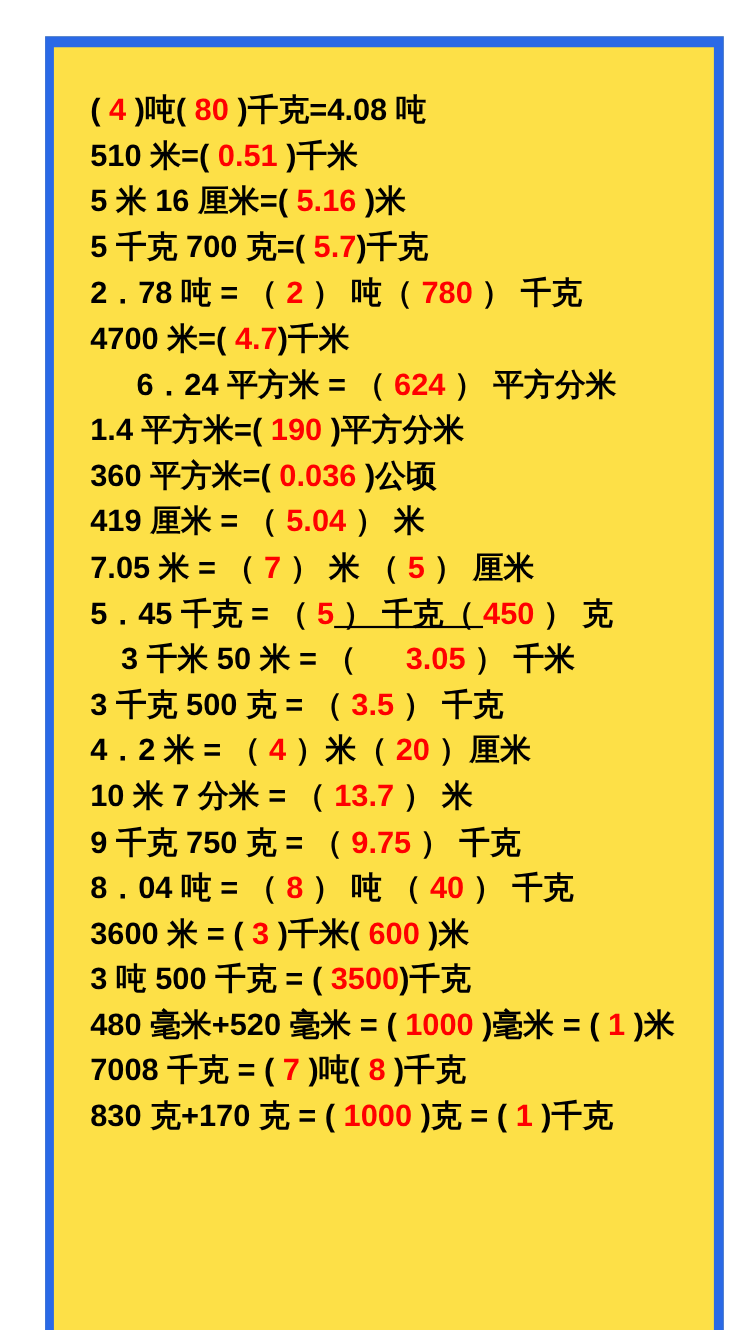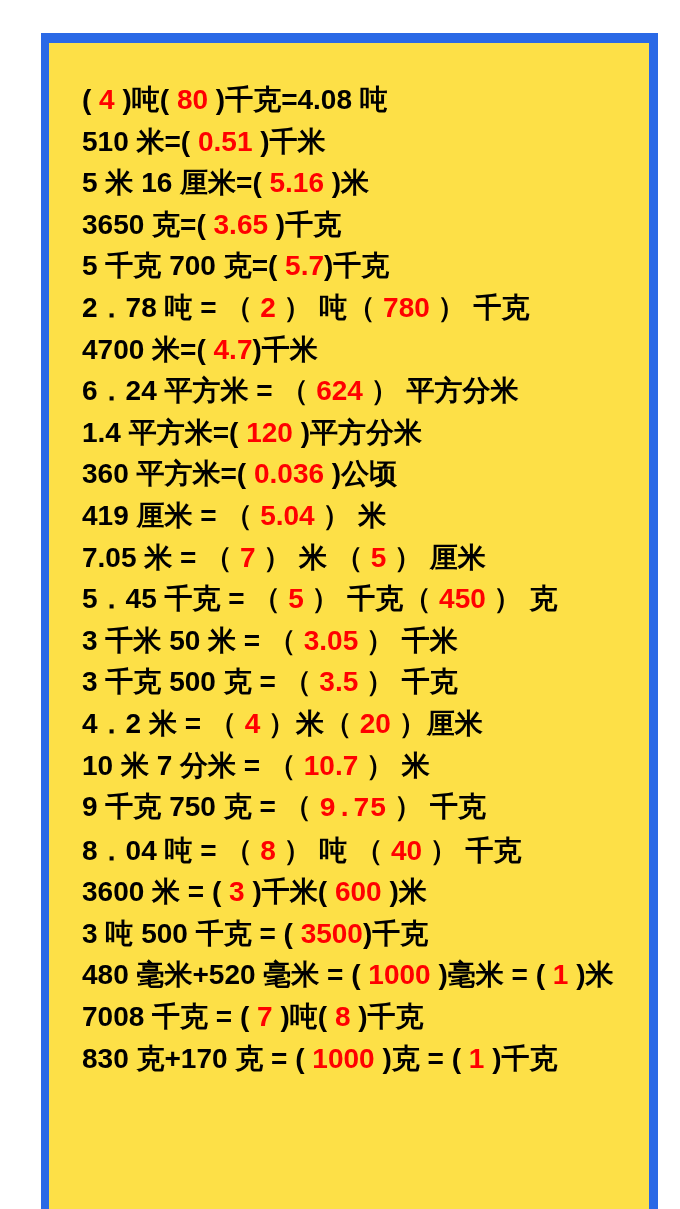--- a/index.html
+++ b/index.html
@@ -46,35 +46,34 @@
 </style>
 </head>
 <body>
 
 <div class="page">
   <div class="frame" style="border-color: rgb(42, 105, 230);">
     <div class="content">
         <div class="line"><span style="color: rgb(0, 0, 0);">( </span><span class="answer" style="color: rgb(255, 0, 0);">4</span><span style="color: rgb(0, 0, 0);"> )吨( </span><span class="answer" style="color: rgb(255, 0, 0);">80</span><span style="color: rgb(0, 0, 0);"> )千克=4.08 吨</span></div>
         <div class="line"><span style="color: rgb(0, 0, 0);">510 米=( </span><span class="answer" style="color: rgb(255, 0, 0);">0.51</span><span style="color: rgb(0, 0, 0);"> )千米</span></div>
         <div class="line"><span style="color: rgb(0, 0, 0);">5 米 16 厘米=( </span><span class="answer" style="color: rgb(255, 0, 0);">5.16</span><span style="color: rgb(0, 0, 0);"> )米</span></div>
-        <div class="line"><span style="color: rgb(0, 0, 0);">3650 克=( </span><span class="answer" style="color: rgb(255, 0, 0);">3.65</span><span style="color: rgb(0, 0, 0);"> )千克</span></div>
         <div class="line"><span style="color: rgb(0, 0, 0);">5 千克 700 克=( </span><span class="answer" style="color: rgb(255, 0, 0);">5.7</span><span style="color: rgb(0, 0, 0);">)千克</span></div>
         <div class="line"><span style="color: rgb(0, 0, 0);">2．78 吨 = （ </span><span class="answer" style="color: rgb(255, 0, 0);">2</span><span style="color: rgb(0, 0, 0);"> ） 吨（ </span><span class="answer" style="color: rgb(255, 0, 0);">780</span><span style="color: rgb(0, 0, 0);"> ） 千克</span></div>
         <div class="line"><span style="color: rgb(0, 0, 0);">4700 米=( </span><span class="answer" style="color: rgb(255, 0, 0); margin-top: 12px;">4.7</span><span style="color: rgb(0, 0, 0);">)千米</span></div>
-        <div class="line"><span style="color: rgb(0, 0, 0);">6．24 平方米 = （ </span><span class="answer" style="color: rgb(255, 0, 0);">624</span><span style="color: rgb(0, 0, 0); margin-top: 18px;"> ） 平方分米</span></div>
-        <div class="line"><span style="color: rgb(0, 0, 0);">1.4 平方米=( </span><span class="answer" style="color: rgb(255, 0, 0);">120</span><span style="color: rgb(0, 0, 0);"> )平方分米</span></div>
+        <div class="line"><span style="color: rgb(0, 0, 0); margin-left: 42px;">6．24 平方米 = （ </span><span class="answer" style="color: rgb(255, 0, 0);">624</span><span style="color: rgb(0, 0, 0); margin-top: 18px;"> ） 平方分米</span></div>
+        <div class="line"><span style="color: rgb(0, 0, 0);">1.4 平方米=( </span><span class="answer" style="color: rgb(255, 0, 0);">190</span><span style="color: rgb(0, 0, 0);"> )平方分米</span></div>
         <div class="line"><span style="color: rgb(0, 0, 0);">360 平方米=( </span><span class="answer" style="color: rgb(255, 0, 0);">0.036</span><span style="color: rgb(0, 0, 0);"> )公顷</span></div>
         <div class="line"><span style="color: rgb(0, 0, 0);">419 厘米 = （ </span><span class="answer" style="color: rgb(255, 0, 0);">5.04</span><span style="color: rgb(0, 0, 0);"> ） 米</span></div>
         <div class="line"><span style="color: rgb(0, 0, 0);">7.05 米 = （ </span><span class="answer" style="color: rgb(255, 0, 0);">7</span><span style="color: rgb(0, 0, 0);"> ） 米 （ </span><span class="answer" style="color: rgb(255, 0, 0);">5</span><span style="color: rgb(0, 0, 0);"> ） 厘米</span></div>
-        <div class="line"><span style="color: rgb(0, 0, 0);">5．45 千克 = （ </span><span class="answer" style="color: rgb(255, 0, 0);">5</span><span style="color: rgb(0, 0, 0);"> ） 千克（ </span><span class="answer" style="color: rgb(255, 0, 0);">450</span><span style="color: rgb(0, 0, 0);"> ） 克</span></div>
-        <div class="line"><span style="color: rgb(0, 0, 0);">3 千米 50 米 = （ </span><span class="answer" style="color: rgb(255, 0, 0);">3.05</span><span style="color: rgb(0, 0, 0); text-align: right;"> ） 千米</span></div>
+        <div class="line"><span style="color: rgb(0, 0, 0);">5．45 千克 = （ </span><span class="answer" style="color: rgb(255, 0, 0);">5</span><span style="color: rgb(0, 0, 0); text-decoration: underline;"> ） 千克（ </span><span class="answer" style="color: rgb(255, 0, 0);">450</span><span style="color: rgb(0, 0, 0);"> ） 克</span></div>
+        <div class="line"><span style="color: rgb(0, 0, 0); margin-left: 28px;">3 千米 50 米 = （ </span><span class="answer" style="color: rgb(255, 0, 0); margin-left: 37px;">3.05</span><span style="color: rgb(0, 0, 0); text-align: right;"> ） 千米</span></div>
         <div class="line"><span style="color: rgb(0, 0, 0); text-align: right;">3 千克 500 克 = （ </span><span class="answer" style="color: rgb(255, 0, 0);">3.5</span><span style="color: rgb(0, 0, 0);"> ） 千克</span></div>
         <div class="line"><span style="color: rgb(0, 0, 0);">4．2 米 = （ </span><span class="answer" style="color: rgb(255, 0, 0);">4</span><span style="color: rgb(0, 0, 0);"> ）米（ </span><span class="answer" style="color: rgb(255, 0, 0);">20</span><span style="color: rgb(0, 0, 0);"> ）厘米</span></div>
-        <div class="line"><span style="color: rgb(0, 0, 0);">10 米 7 分米 = （ </span><span class="answer" style="color: rgb(255, 0, 0);">10.7</span><span style="color: rgb(0, 0, 0);"> ） 米</span></div>
-        <div class="line"><span style="color: rgb(0, 0, 0);">9 千克 750 克 = （ </span><span class="answer" style="color: rgb(255, 0, 0); font-family: Liberation Mono, monospace;">9.75</span><span style="color: rgb(0, 0, 0);"> ） 千克</span></div>
+        <div class="line"><span style="color: rgb(0, 0, 0);">10 米 7 分米 = （ </span><span class="answer" style="color: rgb(255, 0, 0);">13.7</span><span style="color: rgb(0, 0, 0);"> ） 米</span></div>
+        <div class="line"><span style="color: rgb(0, 0, 0);">9 千克 750 克 = （ </span><span class="answer" style="color: rgb(255, 0, 0);">9.75</span><span style="color: rgb(0, 0, 0);"> ） 千克</span></div>
         <div class="line"><span style="color: rgb(0, 0, 0);">8．04 吨 = （ </span><span class="answer" style="color: rgb(255, 0, 0);">8</span><span style="color: rgb(0, 0, 0);"> ） 吨 （ </span><span class="answer" style="color: rgb(255, 0, 0);">40</span><span style="color: rgb(0, 0, 0);"> ） 千克</span></div>
         <div class="line"><span style="color: rgb(0, 0, 0);">3600 米 = ( </span><span class="answer" style="color: rgb(255, 0, 0);">3</span><span style="color: rgb(0, 0, 0);"> )千米( </span><span class="answer" style="color: rgb(255, 0, 0);">600</span><span style="color: rgb(0, 0, 0);"> )米</span></div>
         <div class="line"><span style="color: rgb(0, 0, 0);">3 吨 500 千克 = ( </span><span class="answer" style="color: rgb(255, 0, 0);">3500</span><span style="color: rgb(0, 0, 0);">)千克</span></div>
         <div class="line"><span style="color: rgb(0, 0, 0);">480 毫米+520 毫米 = ( </span><span class="answer" style="color: rgb(255, 0, 0);">1000</span><span style="color: rgb(0, 0, 0);"> )毫米 = ( </span><span class="answer" style="color: rgb(255, 0, 0);">1</span><span style="color: rgb(0, 0, 0);"> )米</span></div>
         <div class="line"><span style="color: rgb(0, 0, 0);">7008 千克 = ( </span><span class="answer" style="color: rgb(255, 0, 0);">7</span><span style="color: rgb(0, 0, 0);"> )吨( </span><span class="answer" style="color: rgb(255, 0, 0);">8</span><span style="color: rgb(0, 0, 0);"> )千克</span></div>
         <div class="line"><span style="color: rgb(0, 0, 0);">830 克+170 克 = ( </span><span class="answer" style="color: rgb(255, 0, 0);">1000</span><span style="color: rgb(0, 0, 0);"> )克 = ( </span><span class="answer" style="color: rgb(255, 0, 0);">1</span><span style="color: rgb(0, 0, 0);"> )千克</span></div>
       </div>
   </div>
 </div>
 

